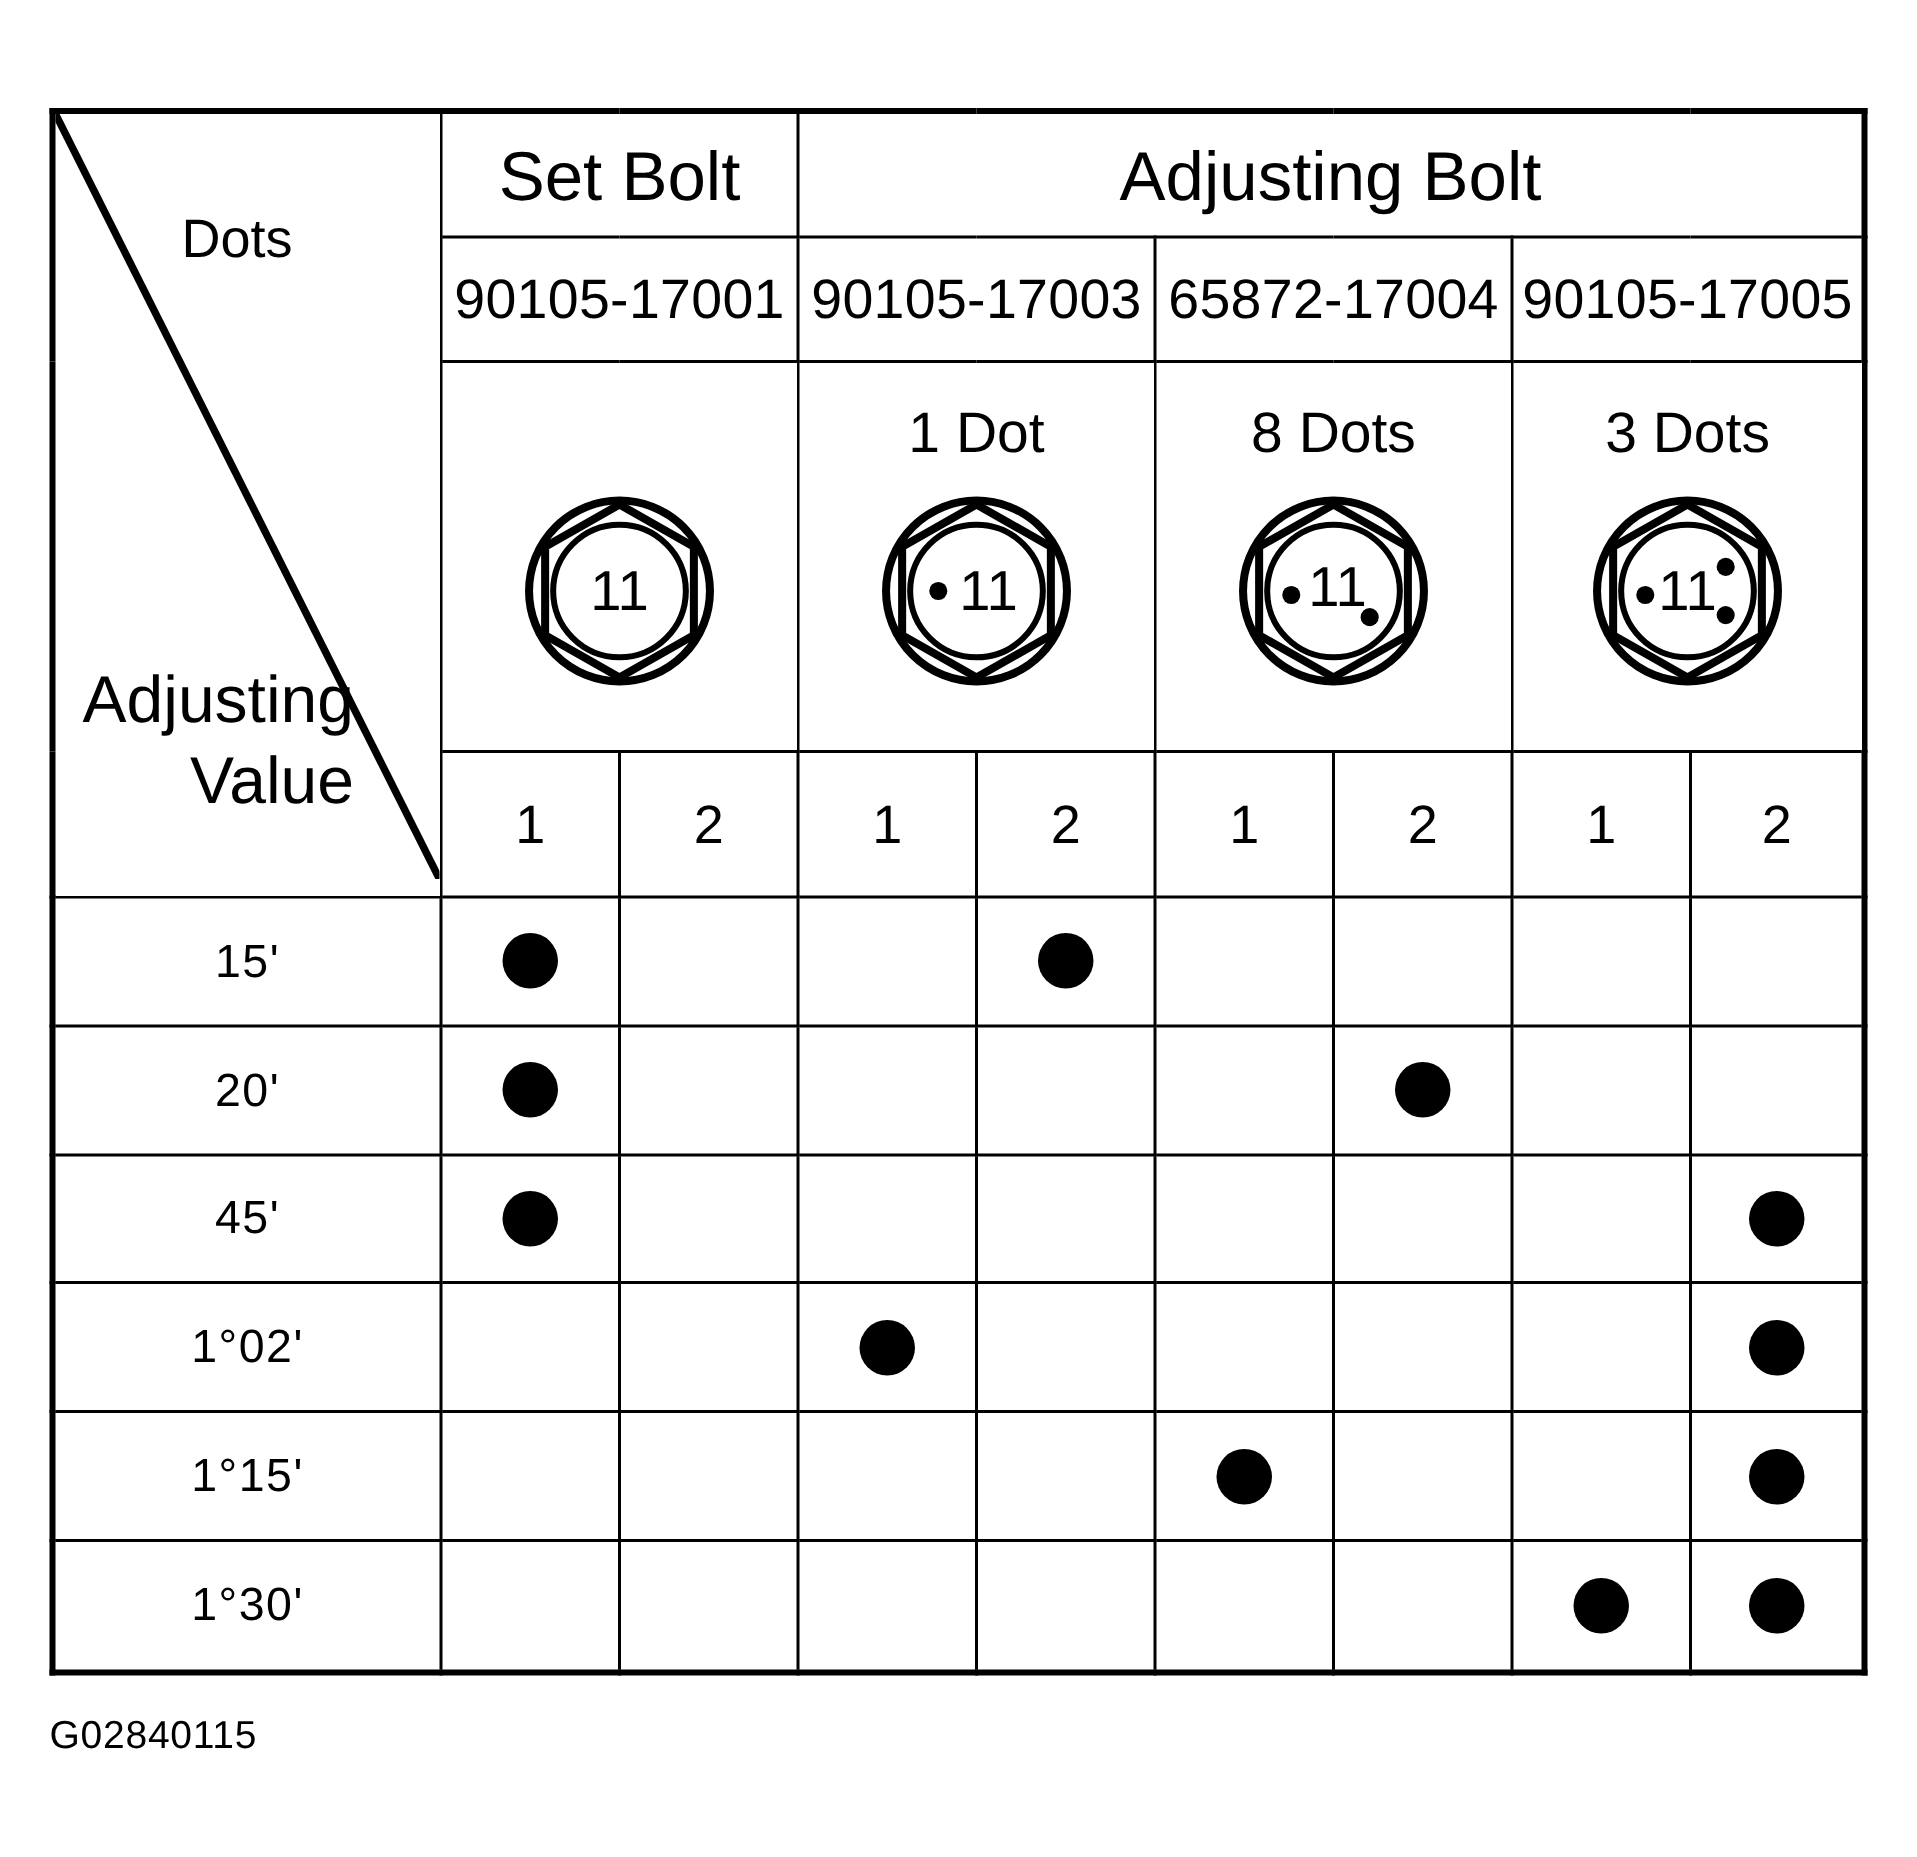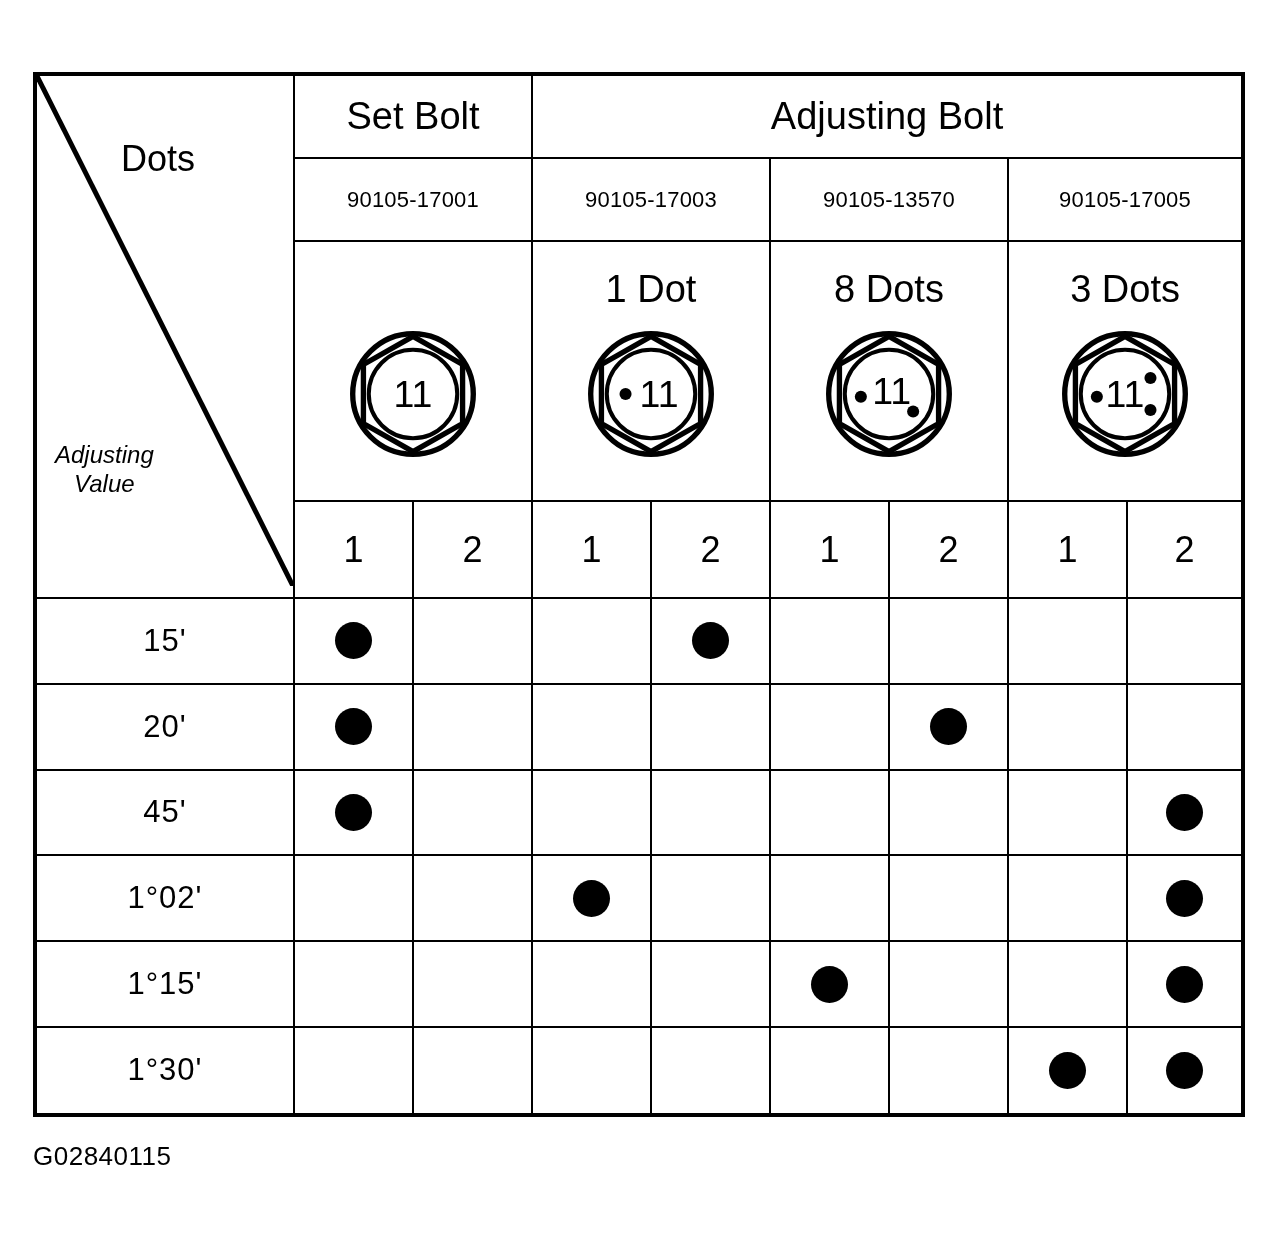--- a/index.html
+++ b/index.html
@@ -26,35 +26,35 @@
   table.grid td{
     border:2px solid #000;
     text-align:center;
     vertical-align:middle;
     padding:0;
     background:#fff;
   }
   
   td.grpleft{border-left-width:4px;}
   td.rowtop{border-top-width:4px;}
-  .t-group{font-size:38px;}
-  .t-part{font-size:22px;letter-spacing:.2px;}
+  .t-group{font-size:46px;}
+  .t-part{font-size:37px;letter-spacing:.2px;}
   .t-num{font-size:36px;}
   .t-row{font-size:31px;letter-spacing:1px;}
 
   
   .corner{position:relative;}
   .corner .diag{position:absolute;inset:0;}
   .corner .boltlabel{
     position:absolute;left:0;right:14px;top:62px;
     text-align:center;font-size:36px;
   }
   .corner .advalue{
     position:absolute;left:18px;top:364px;
-    text-align:center;font-size:24px;line-height:1.22;font-style:italic;
+    text-align:right;font-size:44px;line-height:1.22;
   }
 
   
   .boltcell{position:relative;height:258px;margin-top:28px;}
   .boltcell .cap{
     position:absolute;left:0;right:0;top:26px;
     font-size:38px;text-align:center;
   }
   .boltcell .icon{
     position:absolute;left:50%;top:152px;
@@ -106,21 +106,21 @@
             </div>
           </td>
 
           <td class="t-group grpleft" colspan="2" style="height:81px">Set Bolt</td>
           <td class="t-group grpleft" colspan="6">Adjusting Bolt</td>
         </tr>
 
         <tr>
           <td class="t-part grpleft" colspan="2" style="height:81px">90105-17001</td>
           <td class="t-part grpleft" colspan="2">90105-17003</td>
-          <td class="t-part grpleft" colspan="2">90105-13570</td>
+          <td class="t-part grpleft" colspan="2">65872-17004</td>
           <td class="t-part grpleft" colspan="2">90105-17005</td>
         </tr>
 
         <tr>
           <td class="boltcell grpleft" colspan="2">
             <div class="cap"></div>
             <div class="icon">
               <svg viewBox="0 0 100 100" width="134" height="134">
                 <circle cx="50" cy="50" r="45" fill="none" stroke="#000" stroke-width="4"></circle>
                 <polygon points="50,7 87,28 87,72 50,93 13,72 13,28" fill="none" stroke="#000" stroke-width="4"></polygon>

